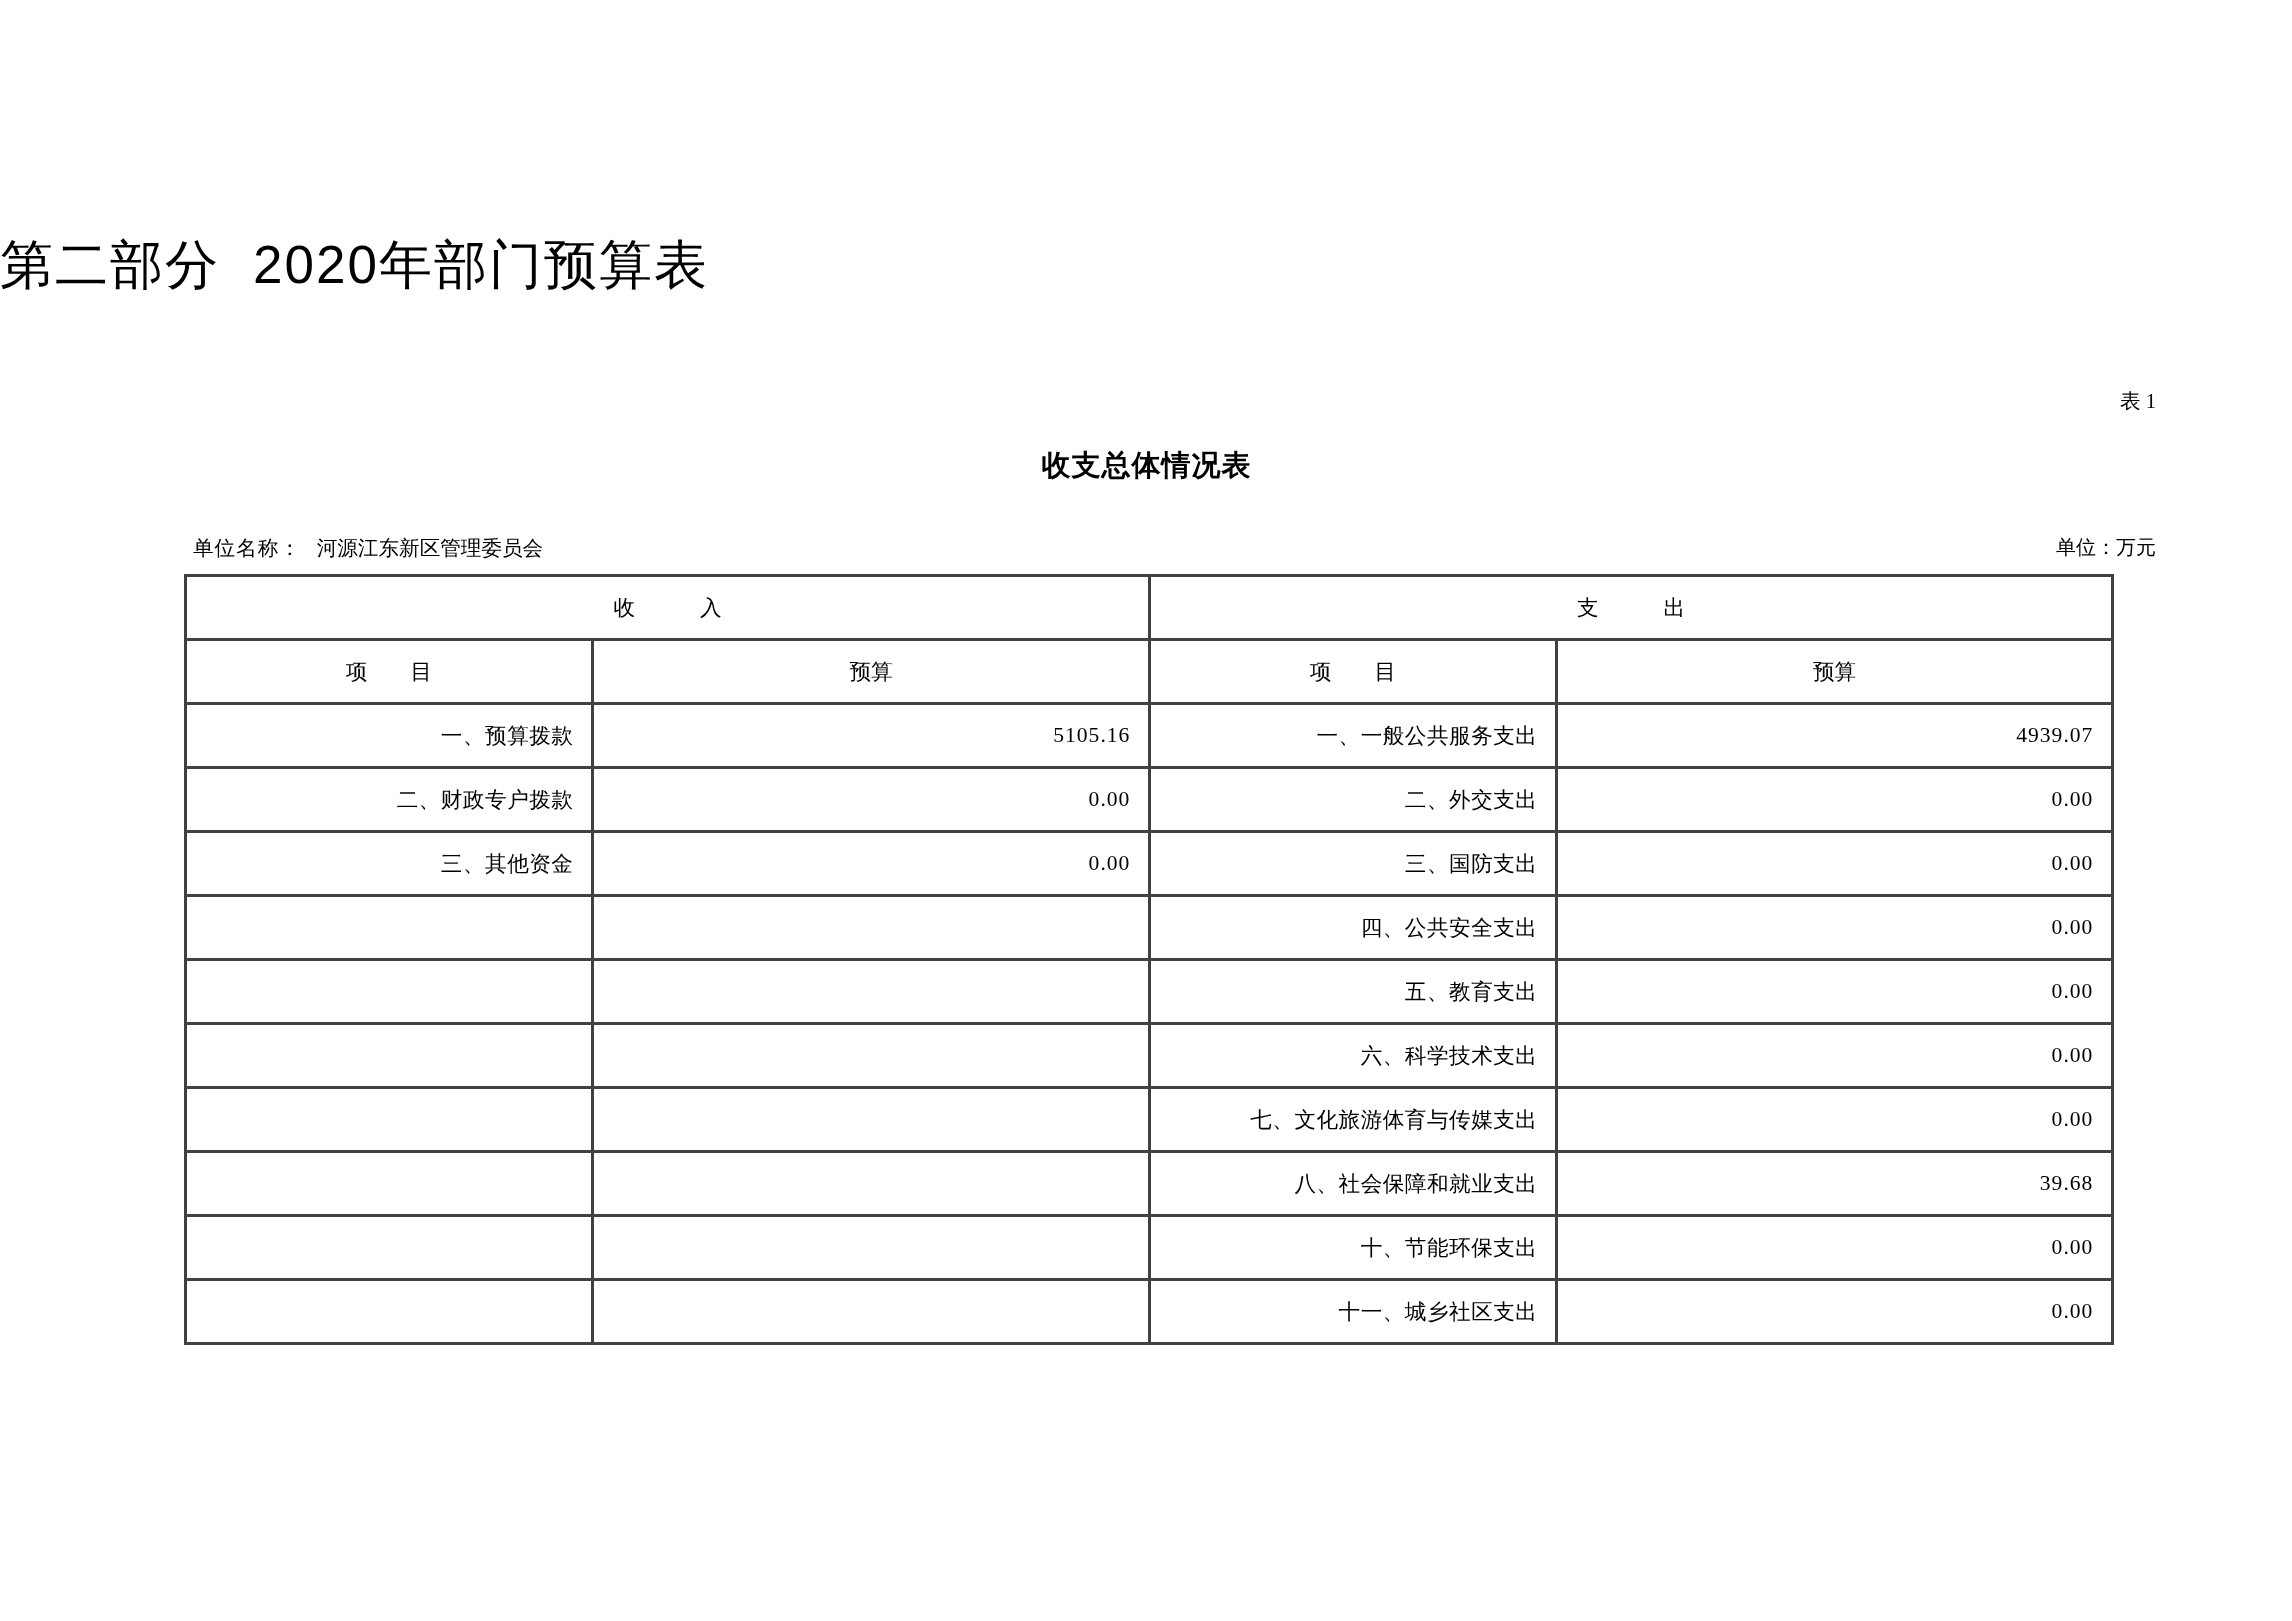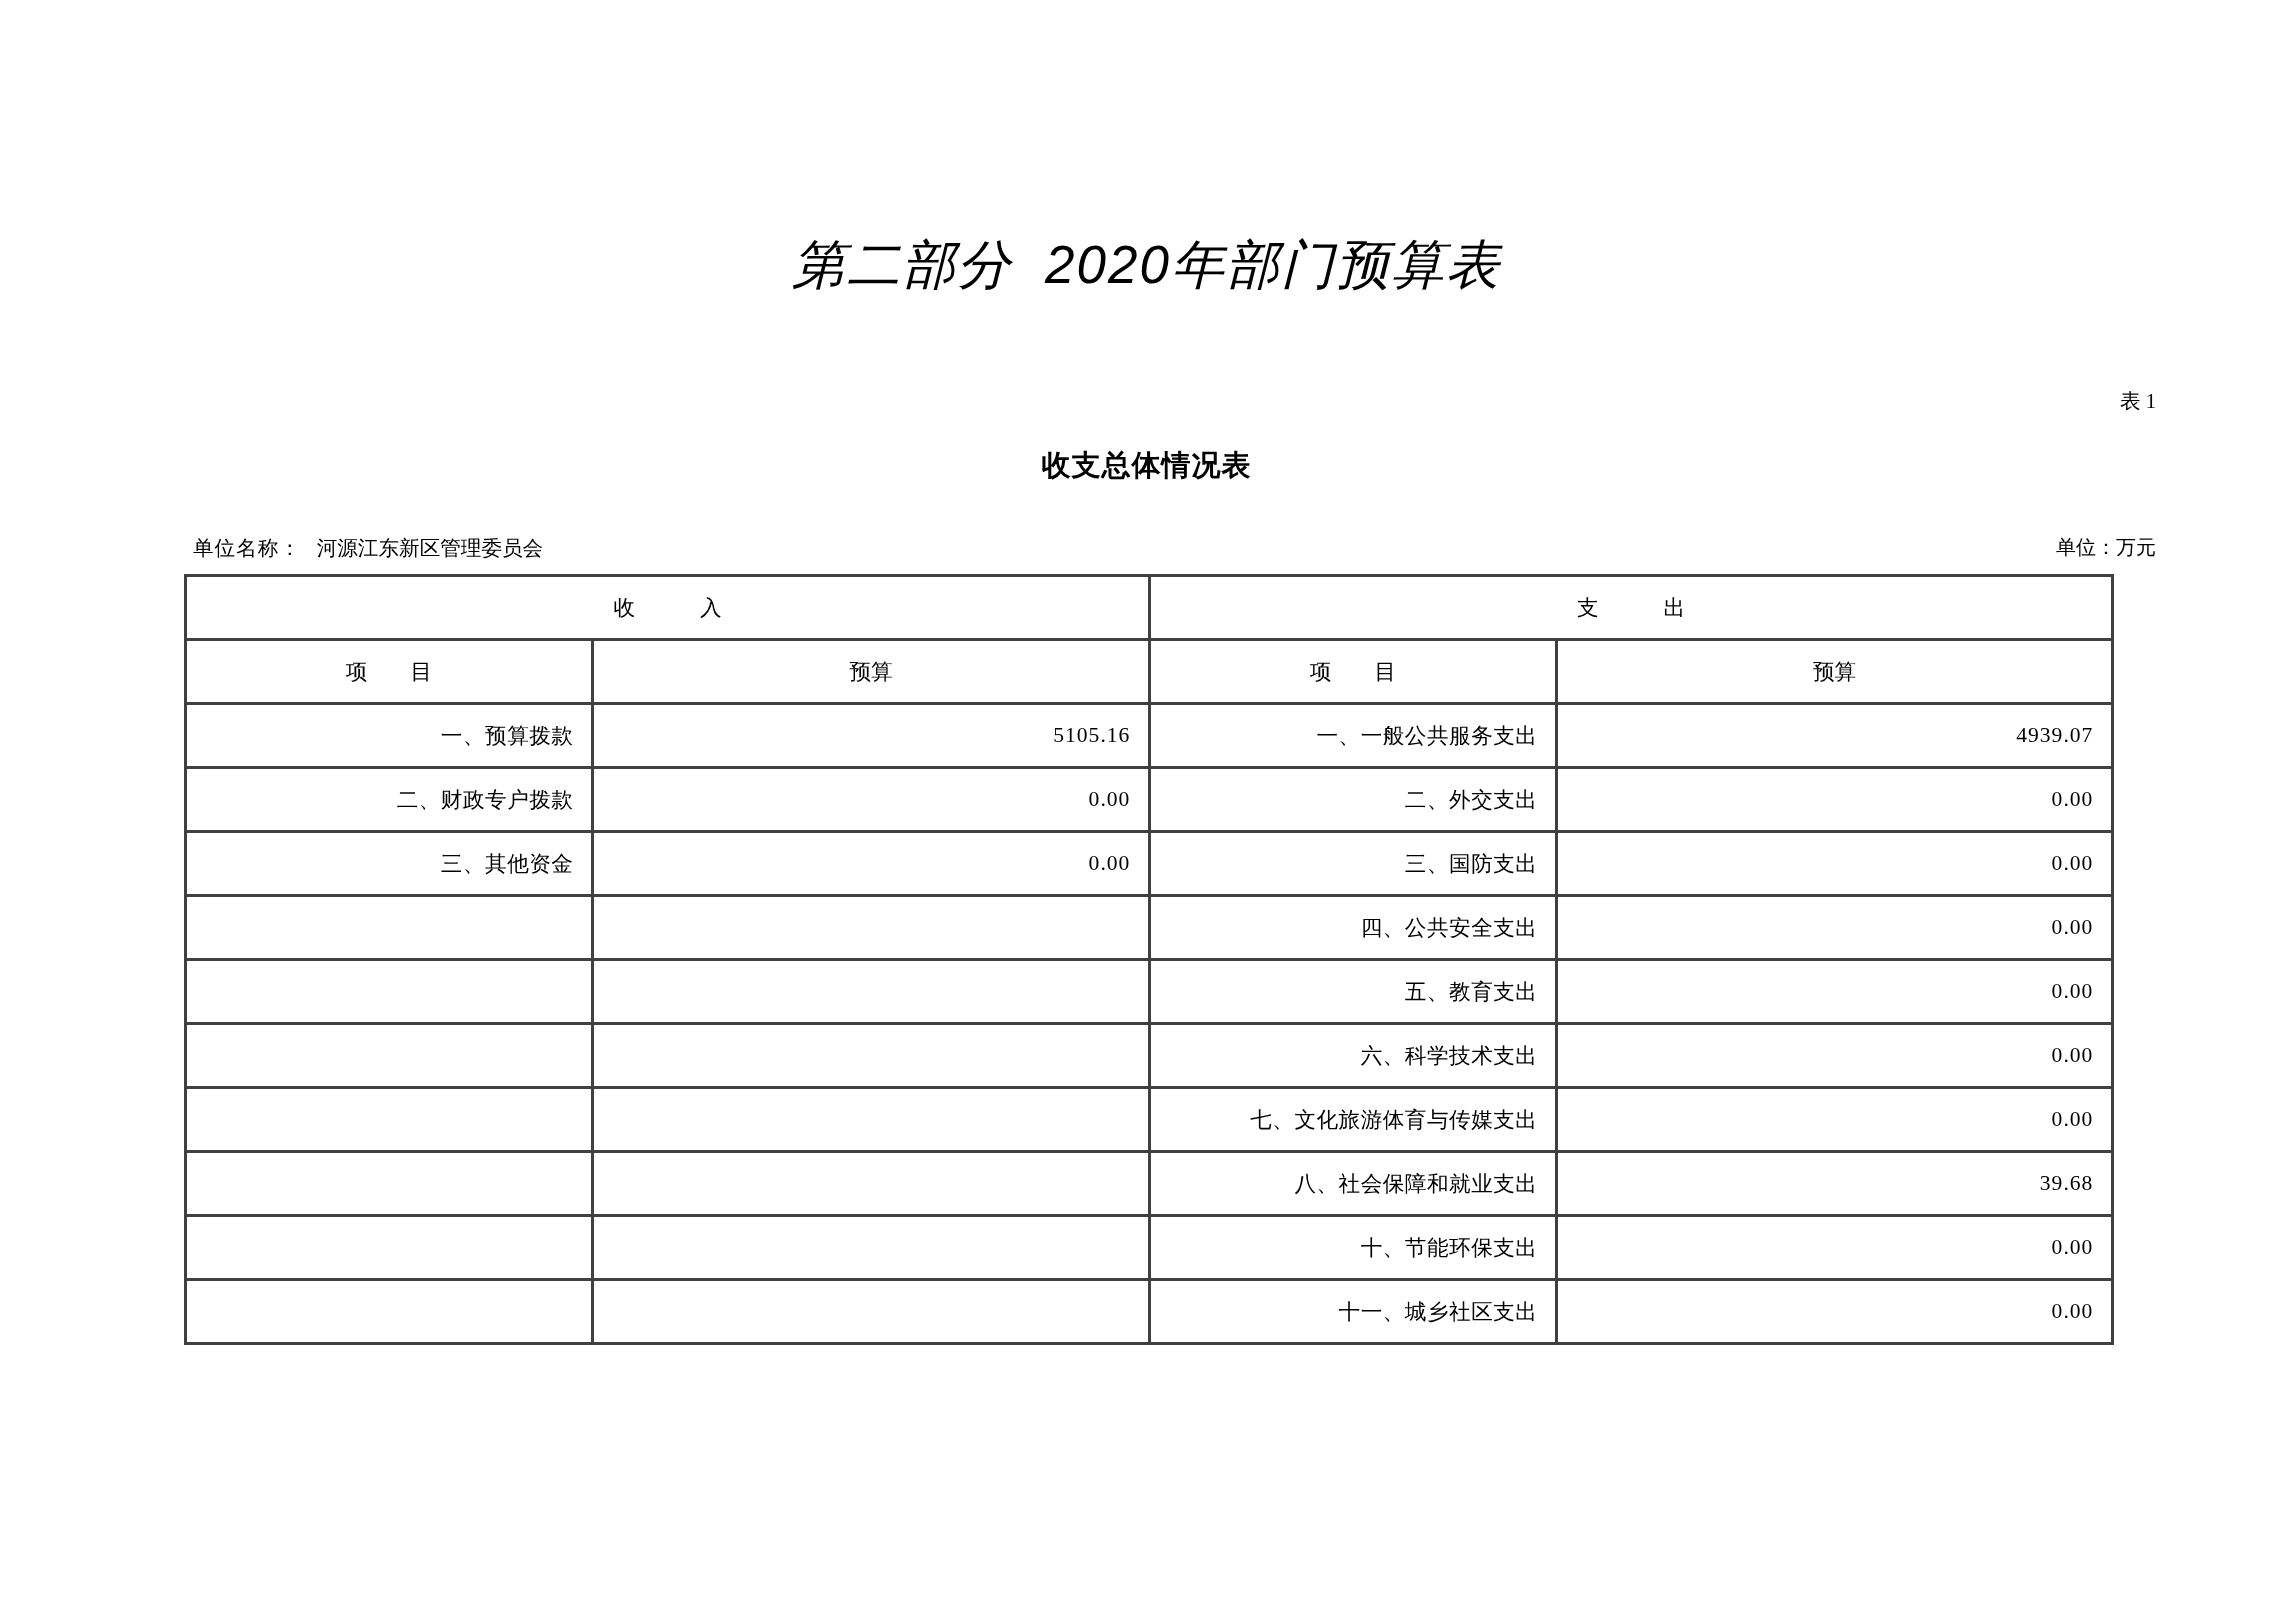--- a/index.html
+++ b/index.html
@@ -19,25 +19,24 @@
     position: absolute;
     left: 0; top: 0;
     width: 2293px;
     height: 1621px;
   }
   .doc-title {
     position: absolute;
     left: 0;
     top: 230px;
     width: 2293px;
-    text-align: center;
+    text-align: left;
     font-size: 53px;
     font-family: "Liberation Sans", sans-serif;
     letter-spacing: 2px;
-    font-style: italic;
   }
   .doc-title .gap {
     display: inline-block;
     width: 33px;
   }
   .table-no {
     position: absolute;
     right: 137px;
     top: 387px;
     font-size: 20.6px;

